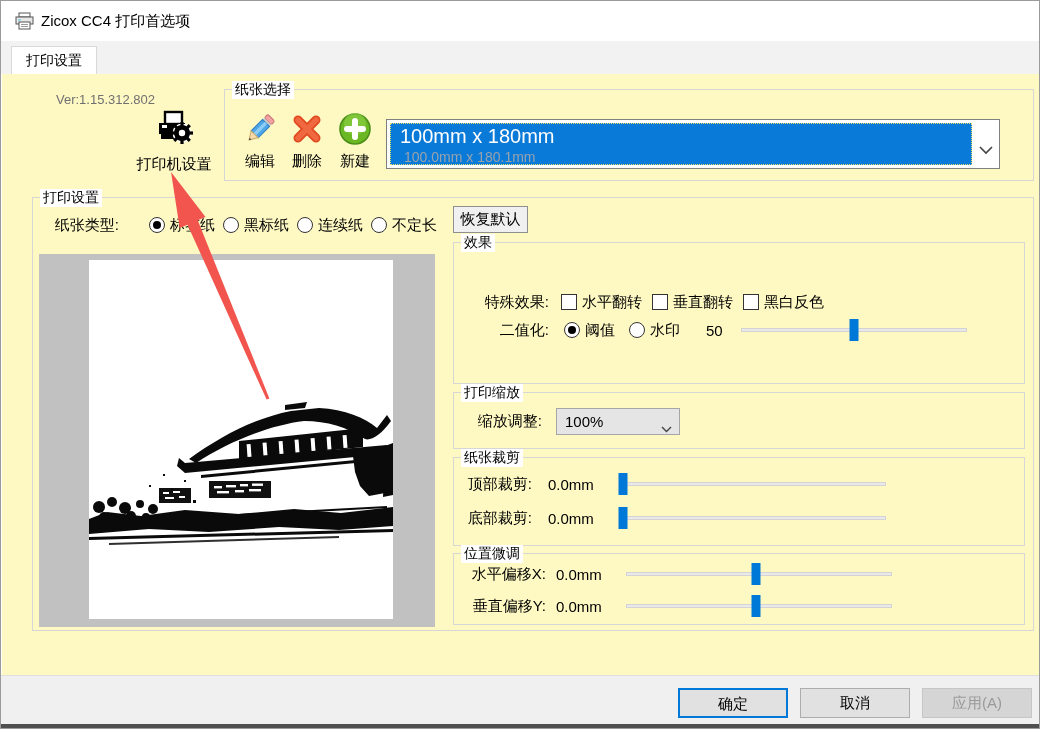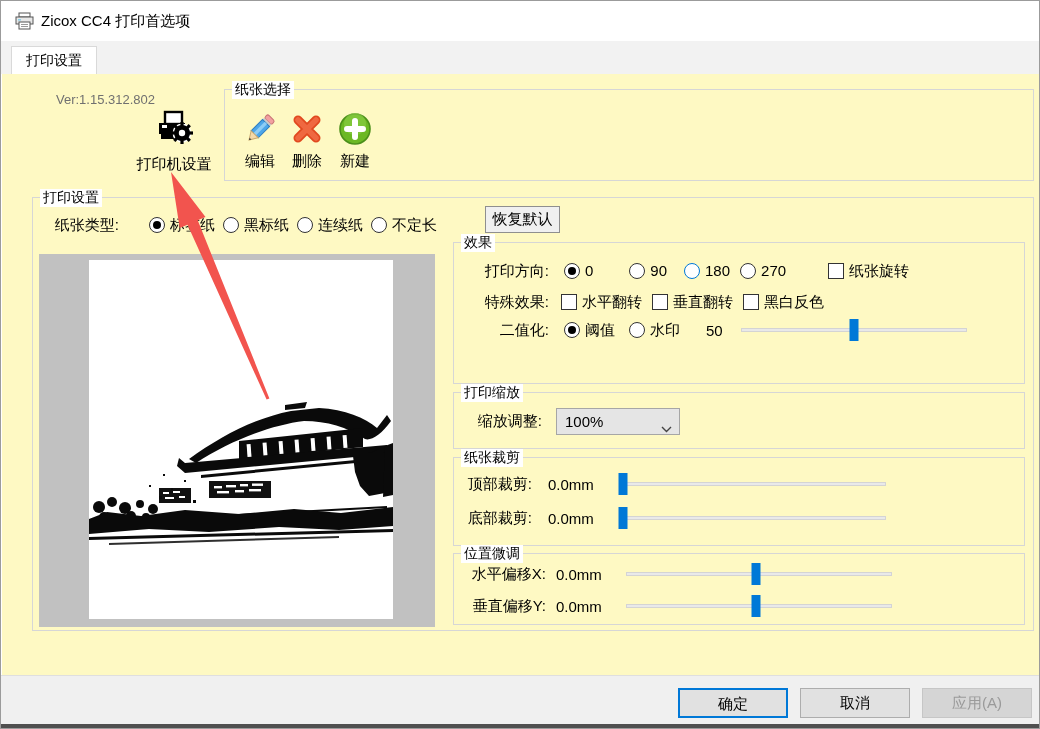--- a/index.html
+++ b/index.html
@@ -160,20 +160,31 @@
         <span>
           <svg width="34" height="34" viewBox="0 0 34 34">
             <circle cx="17" cy="17" r="15" fill="#6cb824" stroke="#4b8f1a" stroke-width="1.6"></circle>
             <circle cx="17" cy="12" r="11" fill="#8fd14a" opacity="0.55"></circle>
             <path d="M17 9 V25 M9 17 H25" stroke="#fff" stroke-width="6" stroke-linecap="round"></path>
           </svg>
         </span>
         <span class="lbl">新建</span>
       </div>
 
+      <div class="paper-combo">
+        <div class="sel">
+          <span class="name">100mm x 180mm</span>
+          <span class="detail">100.0mm x 180.1mm</span>
+        </div>
+        <span class="chev">
+          <svg width="14" height="9" viewBox="0 0 14 9">
+              <polyline points="1,1 7,7 13,1" fill="none" stroke="#444" stroke-width="1.6"></polyline>
+            </svg>
+        </span>
+      </div>
     </div>
 
     <div class="groupbox" style="left:30px;top:123px;width:1002px;height:434px;">
       <span class="gb-label">打印设置</span>
 
       <div class="row" style="left:14px;top:17px;width:960px;">
         <span class="r-label" style="width:72px;margin-right:30px;">纸张类型:</span>
         <span><span class="radio checked"></span><span class="ctl-lbl">标签纸</span></span>
         <span style="margin-left:8px;"><span class="radio"></span><span class="ctl-lbl">黑标纸</span></span>
         <span style="margin-left:8px;"><span class="radio"></span><span class="ctl-lbl">连续纸</span></span>
@@ -239,33 +250,25 @@
                 <rect x="104" y="240" width="3" height="3"></rect>
             </g>
 
             <path d="M0,259 L18,252 L52,256 L96,250 L150,254 L205,249 L252,253 L304,247 L304,266 L250,270 L190,267 L120,272 L60,269 L0,274 Z" fill="#0a0a0a"></path>
             <path d="M0,277 L304,269 L304,272 L0,280 Z" fill="#0a0a0a"></path>
             <path d="M20,283 L250,276 L250,278 L20,285 Z" fill="#0a0a0a" opacity="0.85"></path>
           </svg>
         </div>
       </div>
 
-      <button class="push-btn" style="left:420px;top:8px;width:75px;height:27px;margin-left:32px;">恢复默认</button>
+      <button class="push-btn" style="left:420px;top:8px;width:75px;height:27px;">恢复默认</button>
 
       <div class="groupbox" style="left:420px;top:44px;width:572px;height:142px;">
         <span class="gb-label">效果</span>
 
-        <div class="row" style="top:18px;width:560px;">
-          <span class="r-label" style="width:95px;margin-right:15px;">打印方向:</span>
-          <span><span class="radio checked"></span><span class="ctl-lbl">0</span></span>
-          <span style="margin-left:36px;"><span class="radio"></span><span class="ctl-lbl">90</span></span>
-          <span style="margin-left:17px;"><span class="radio hover"></span><span class="ctl-lbl">180</span></span>
-          <span style="margin-left:10px;"><span class="radio"></span><span class="ctl-lbl">270</span></span>
-          <span style="margin-left:42px;"><span class="checkbox"></span><span class="ctl-lbl">纸张旋转</span></span>
-        </div>
 
         <div class="row" style="top:49px;width:560px;">
           <span class="r-label" style="width:95px;margin-right:12px;">特殊效果:</span>
           <span><span class="checkbox"></span><span class="ctl-lbl">水平翻转</span></span>
           <span style="margin-left:10px;"><span class="checkbox"></span><span class="ctl-lbl">垂直翻转</span></span>
           <span style="margin-left:10px;"><span class="checkbox"></span><span class="ctl-lbl">黑白反色</span></span>
         </div>
 
         <div class="row" style="top:77px;width:560px;">
           <span class="r-label" style="width:95px;margin-right:15px;">二值化:</span>

